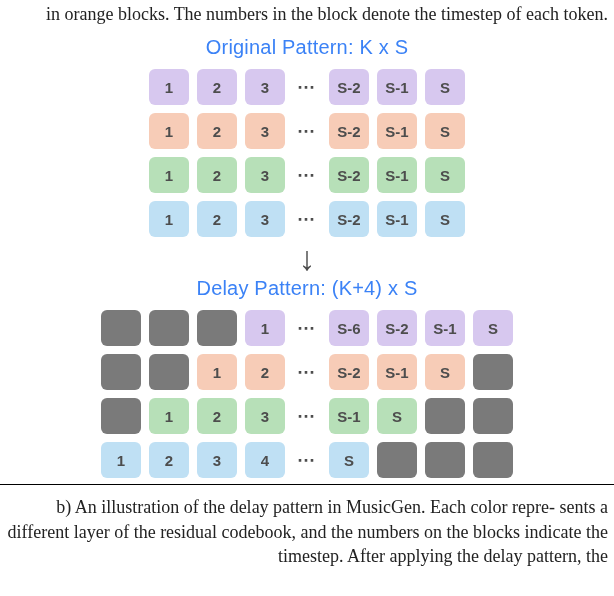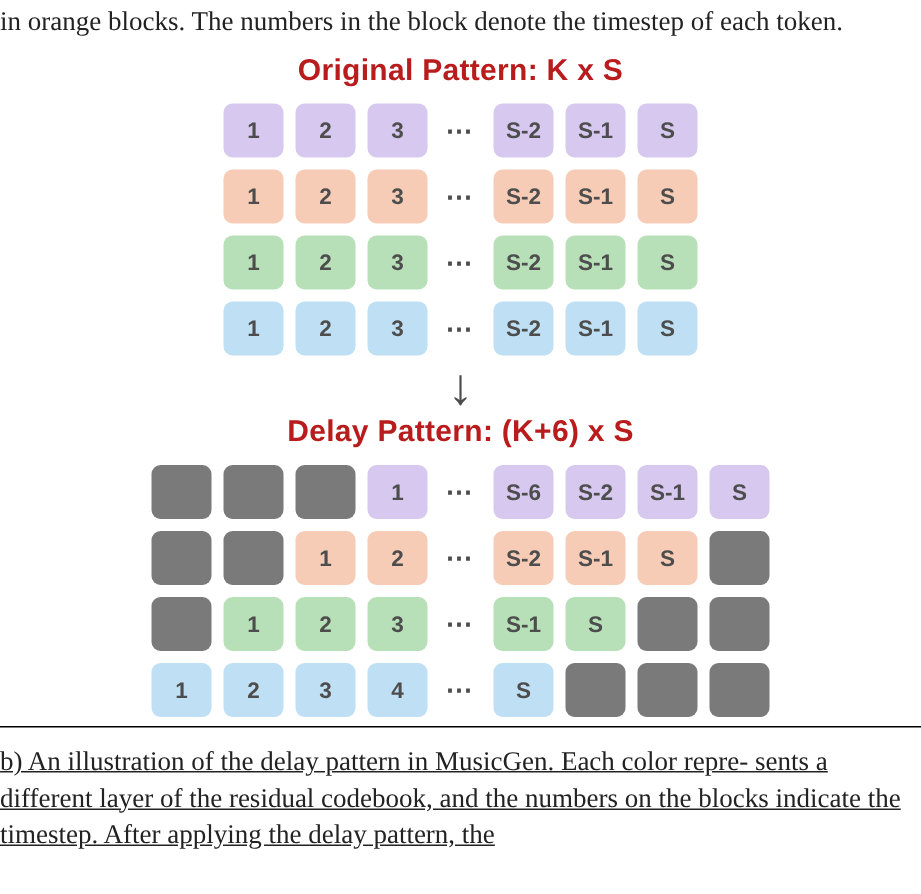--- a/index.html
+++ b/index.html
@@ -7,42 +7,42 @@
     padding: 0;
     background: #ffffff;
     font-family: "Segoe UI", "Helvetica Neue", Arial, sans-serif;
     color: #222;
     width: 614px;
   }
   .page {
     width: 614px;
     padding: 0;
     box-sizing: border-box;
+    text-align: right;
   }
   .caption-top, .caption-bottom {
     font-family: Georgia, "Times New Roman", serif;
     font-size: 18px;
     line-height: 1.35;
     padding: 2px 6px 6px 0;
   }
   .caption-bottom {
     padding-top: 8px;
-    text-decoration: underline;
   }
   .diagram {
     display: flex;
     flex-direction: column;
     align-items: center;
     gap: 8px;
     padding: 4px 0 4px 0;
   }
   .pattern-title {
-    font-weight: 700;
+    font-weight: 400;
     font-size: 20px;
-    color: #b91c1c;
+    color: #3b82f6;
     margin-bottom: 2px;
     letter-spacing: 0.2px;
   }
   .grid {
     display: flex;
     flex-direction: column;
     align-items: center;
     gap: 8px;
   }
   .row {
@@ -140,21 +140,21 @@
           <div class="cell c-blue">3</div>
           <div class="ellipsis">⋯</div>
           <div class="cell c-blue">S-2</div>
           <div class="cell c-blue">S-1</div>
           <div class="cell c-blue">S</div>
         </div>
       </div>
 
     <div class="arrow">↓</div>
 
-    <div class="pattern-title">Delay Pattern: (K+6) x S</div>
+    <div class="pattern-title">Delay Pattern: (K+4) x S</div>
 
     <div class="grid">
         <div class="row">
           <div class="cell c-grey"></div>
           <div class="cell c-grey"></div>
           <div class="cell c-grey"></div>
           <div class="cell c-purple">1</div>
           <div class="ellipsis">⋯</div>
           <div class="cell c-purple">S-6</div>
           <div class="cell c-purple">S-2</div>

